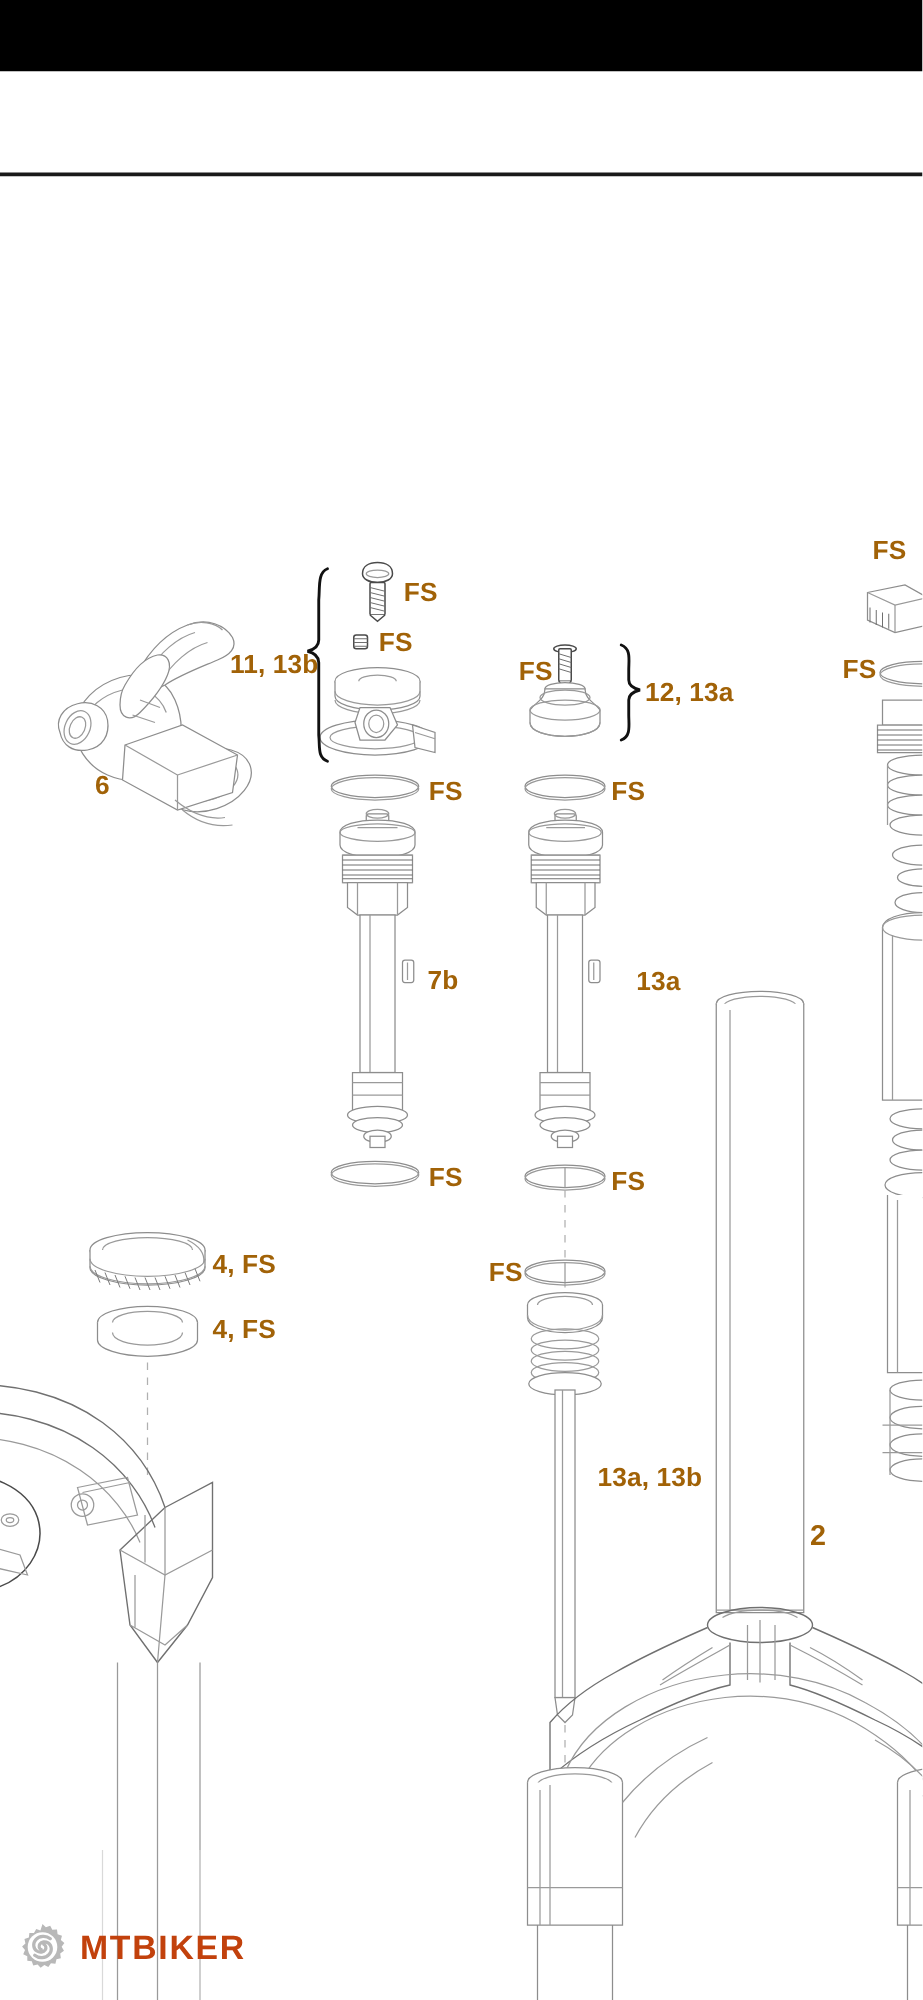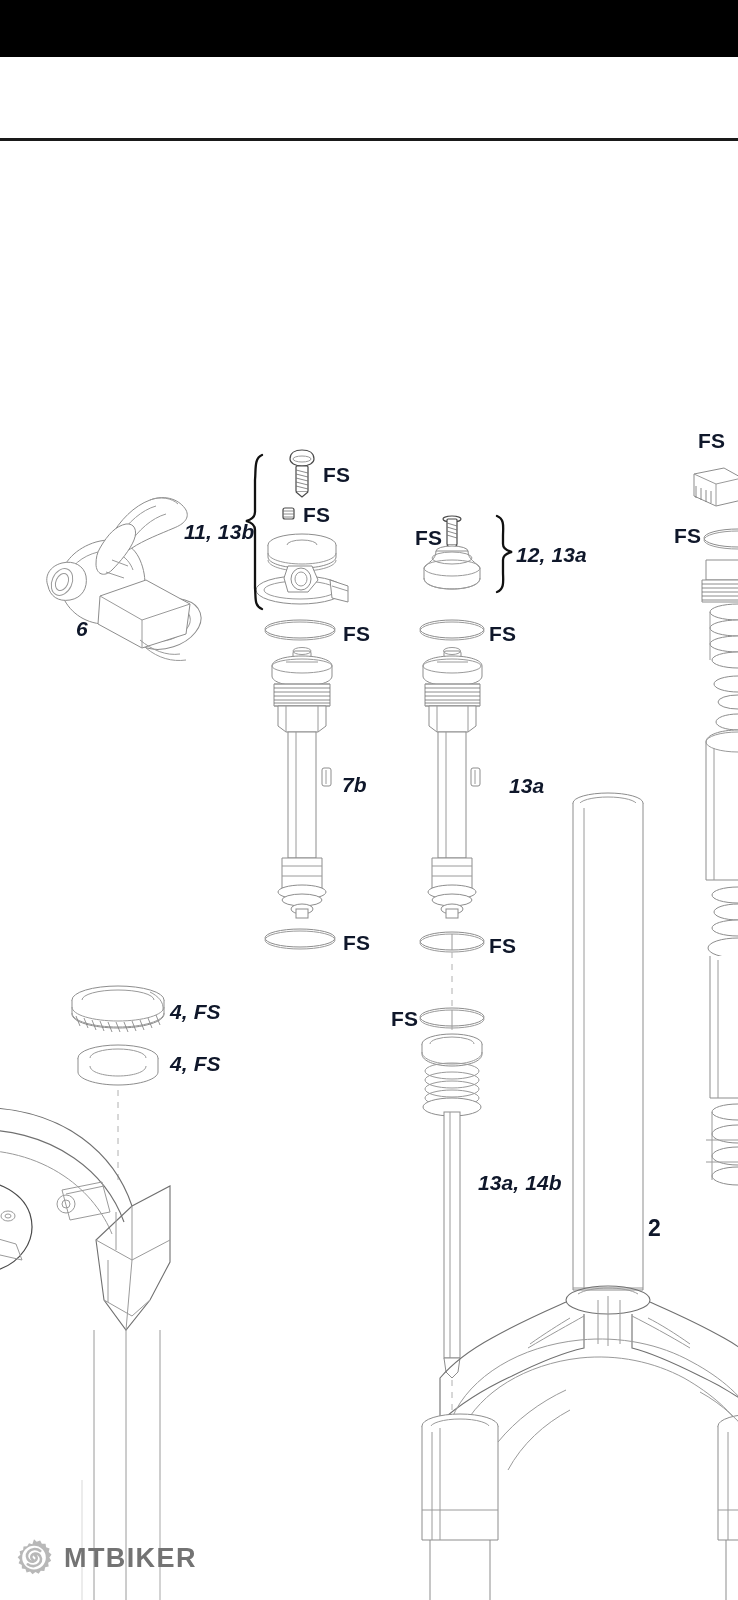--- a/index.html
+++ b/index.html
@@ -17,38 +17,38 @@
 
   
   .canvas{position:absolute;left:0;top:0;width:738px;height:1600px;}
   .canvas svg{position:absolute;left:0;top:0;display:block;}
 
   
   .lbl{
     position:absolute;
     font-family:"Liberation Sans", sans-serif;
     font-weight:bold;
-    color:#0f172a;
+    color:#a16207;
     white-space:nowrap;
     line-height:1;
     letter-spacing:.1px;
   }
   .lbl.fs{font-size:21px;}
-  .lbl.num{font-size:21px;font-style:italic;}
+  .lbl.num{font-size:21px;}
   .lbl.big{font-size:23px;}
 
   
   .watermark{
     position:absolute;left:14px;top:1538px;
     display:flex;align-items:center;gap:10px;
     opacity:1;
   }
   .wm-text{
     font-family:"Liberation Sans", sans-serif;
-    font-size:27px;font-weight:bold;color:#737373;letter-spacing:1.4px;
+    font-size:27px;font-weight:bold;color:#c2410c;letter-spacing:1.4px;
   }
   .wm-mark{width:40px;height:40px;display:block;}
 </style>
 </head>
 <body>
 
 <div class="page">
 
   <div class="topbar"></div>
 
@@ -489,21 +489,21 @@
     <div class="lbl fs" style="left:303px;top:504px;">FS</div>
     <div class="lbl fs" style="left:343px;top:623px;">FS</div>
     <div class="lbl num" style="left:342px;top:774px;">7b</div>
     <div class="lbl fs" style="left:343px;top:932px;">FS</div>
     <div class="lbl fs" style="left:415px;top:527px;">FS</div>
     <div class="lbl num" style="left:516px;top:544px;">12, 13a</div>
     <div class="lbl fs" style="left:489px;top:623px;">FS</div>
     <div class="lbl num" style="left:509px;top:775px;">13a</div>
     <div class="lbl fs" style="left:489px;top:935px;">FS</div>
     <div class="lbl fs" style="left:391px;top:1008px;">FS</div>
-    <div class="lbl num" style="left:478px;top:1172px;">13a, 14b</div>
+    <div class="lbl num" style="left:478px;top:1172px;">13a, 13b</div>
     <div class="lbl num" style="left:170px;top:1001px;">4, FS</div>
     <div class="lbl num" style="left:170px;top:1053px;">4, FS</div>
     <div class="lbl big" style="left:648px;top:1217px;">2</div>
     <div class="lbl fs" style="left:698px;top:430px;">FS</div>
     <div class="lbl fs" style="left:674px;top:525px;">FS</div>
   </div>
 
   <div class="watermark">
     <svg class="wm-mark" viewBox="0 0 48 48">
       <g fill="#b8b8b8">

